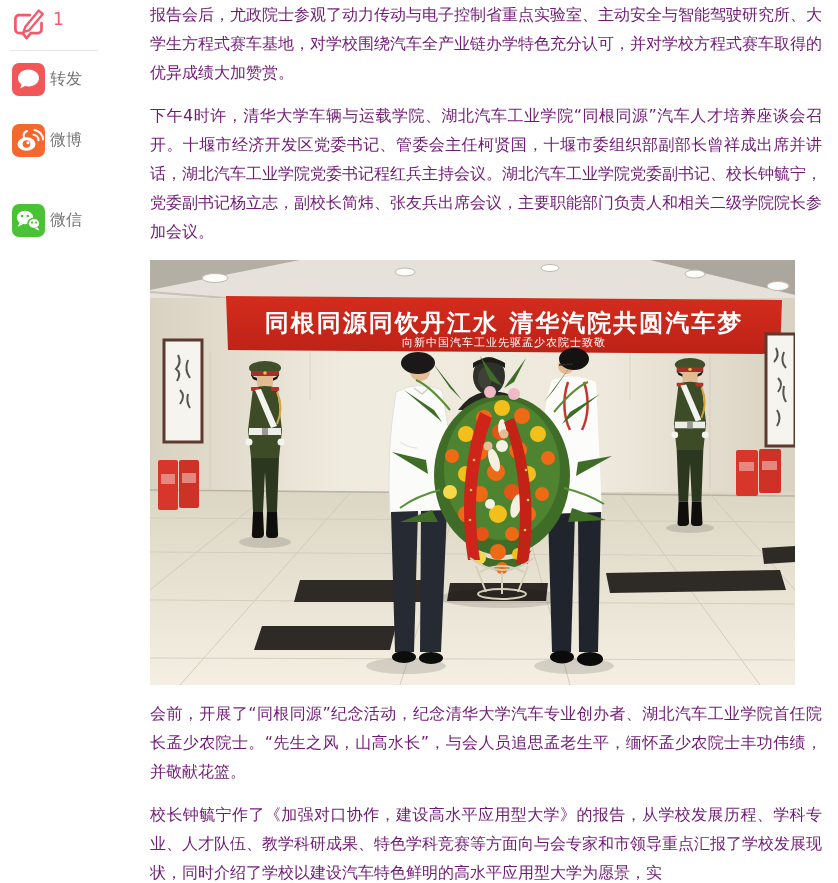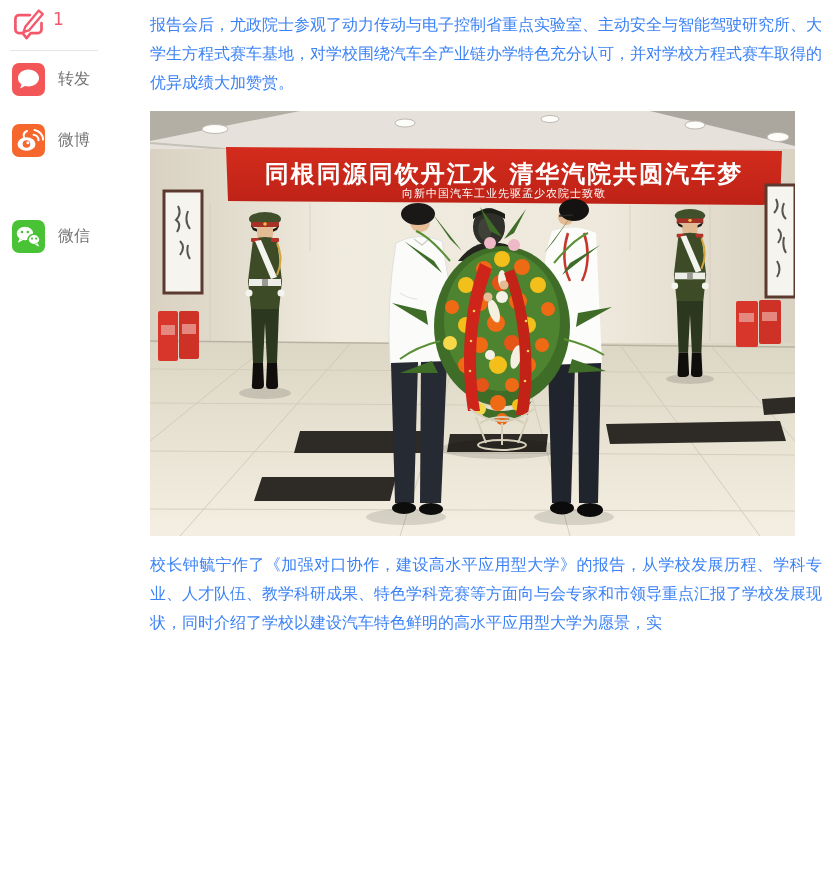--- a/index.html
+++ b/index.html
@@ -5,28 +5,28 @@
   html,body{margin:0;padding:0;background:#fff;}
   body{width:838px;height:883px;overflow:hidden;
        font-family:"DejaVu Sans","Liberation Sans",sans-serif;}
   .page{position:relative;width:838px;height:883px;background:#fff;}
 
   
   .share-bar{position:absolute;left:0;top:0;width:150px;height:883px;}
   .comment-wrap{position:absolute;left:10px;top:6px;display:flex;align-items:flex-start;gap:7px;cursor:pointer;}
   .comment-count{color:#f4586a;font-size:17px;line-height:20px;margin-top:3px;}
   .share-divider{position:absolute;left:10px;top:50px;width:88px;height:1px;background:#e7e7e7;}
-  .share-item{position:absolute;left:12px;display:flex;align-items:center;gap:13px;cursor:pointer;}
+  .share-item{position:absolute;left:12px;display:flex;align-items:center;gap:5px;cursor:pointer;}
   .share-item .ico{width:33px;height:33px;display:block;}
   .share-item .lbl{font-size:16px;color:#737373;}
-  .si-0{top:63px}.si-1{top:124px}.si-2{top:157px}.si-3{top:220px}
+  .si-0{top:63px}.si-1{top:124px}.si-2{top:157px}.si-3{top:204px}
 
   
   .content{position:absolute;left:150px;top:0;width:672px;}
-  .content p{margin:10px 0 14px;font-size:16px;line-height:29px;color:#3b82f6;
+  .content p{margin:0 0 14px;font-size:16px;line-height:29px;color:#701a75;
              text-align:justify;word-break:break-all;}
   figure.photo{margin:12px auto 14px;width:745px;height:425px;overflow:hidden;display:block;}
   figure.photo svg{display:block;}
   svg text{font-family:"DejaVu Sans","Liberation Sans",sans-serif;}
 </style>
 </head>
 <body>
 
 <div class="page">
 
@@ -76,20 +76,21 @@
         <circle cx="20" cy="18.6" r="1.1" fill="#49c236"></circle>
         <circle cx="24.1" cy="18.6" r="1.1" fill="#49c236"></circle>
       </svg>
       <span class="lbl">微信</span>
     </div>
   </aside>
 
   <main class="content">
 
     <p>报告会后，尤政院士参观了动力传动与电子控制省重点实验室、主动安全与智能驾驶研究所、大学生方程式赛车基地，对学校围绕汽车全产业链办学特色充分认可，并对学校方程式赛车取得的优异成绩大加赞赏。</p>
+    <p>下午4时许，清华大学车辆与运载学院、湖北汽车工业学院“同根同源”汽车人才培养座谈会召开。十堰市经济开发区党委书记、管委会主任柯贤国，十堰市委组织部副部长曾祥成出席并讲话，湖北汽车工业学院党委书记程红兵主持会议。湖北汽车工业学院党委副书记、校长钟毓宁，党委副书记杨立志，副校长简炜、张友兵出席会议，主要职能部门负责人和相关二级学院院长参加会议。</p>
 
     <figure class="photo">
       <svg width="645" height="425" viewBox="0 0 645 425">
         <defs>
           <linearGradient id="cg" x1="0" y1="0" x2="0" y2="1">
             <stop offset="0" stop-color="#c9c4bc"></stop>
               <stop offset="1" stop-color="#ecе9e2"></stop>
             <stop offset="1" stop-color="#ece9e2"></stop>
           </linearGradient>
           <linearGradient id="wg" x1="0" y1="0" x2="1" y2="0">
@@ -289,15 +290,16 @@
             <path d="M326,306 L336,332 M378,306 L368,332 M352,312 L352,334"></path>
             <ellipse cx="352" cy="334" rx="24" ry="5"></ellipse>
           </g>
         </g>
 
         <circle cx="338" cy="186" r="4.5" fill="#e5bd97"></circle>
         <circle cx="354" cy="174" r="4.5" fill="#e3bb95"></circle>
       </svg>
     </figure>
 
+    <p>会前，开展了“同根同源”纪念活动，纪念清华大学汽车专业创办者、湖北汽车工业学院首任院长孟少农院士。“先生之风，山高水长”，与会人员追思孟老生平，缅怀孟少农院士丰功伟绩，并敬献花篮。</p>
     <p>校长钟毓宁作了《加强对口协作，建设高水平应用型大学》的报告，从学校发展历程、学科专业、人才队伍、教学科研成果、特色学科竞赛等方面向与会专家和市领导重点汇报了学校发展现状，同时介绍了学校以建设汽车特色鲜明的高水平应用型大学为愿景，实</p>
   </main>
 </div>
 
 </body></html>

